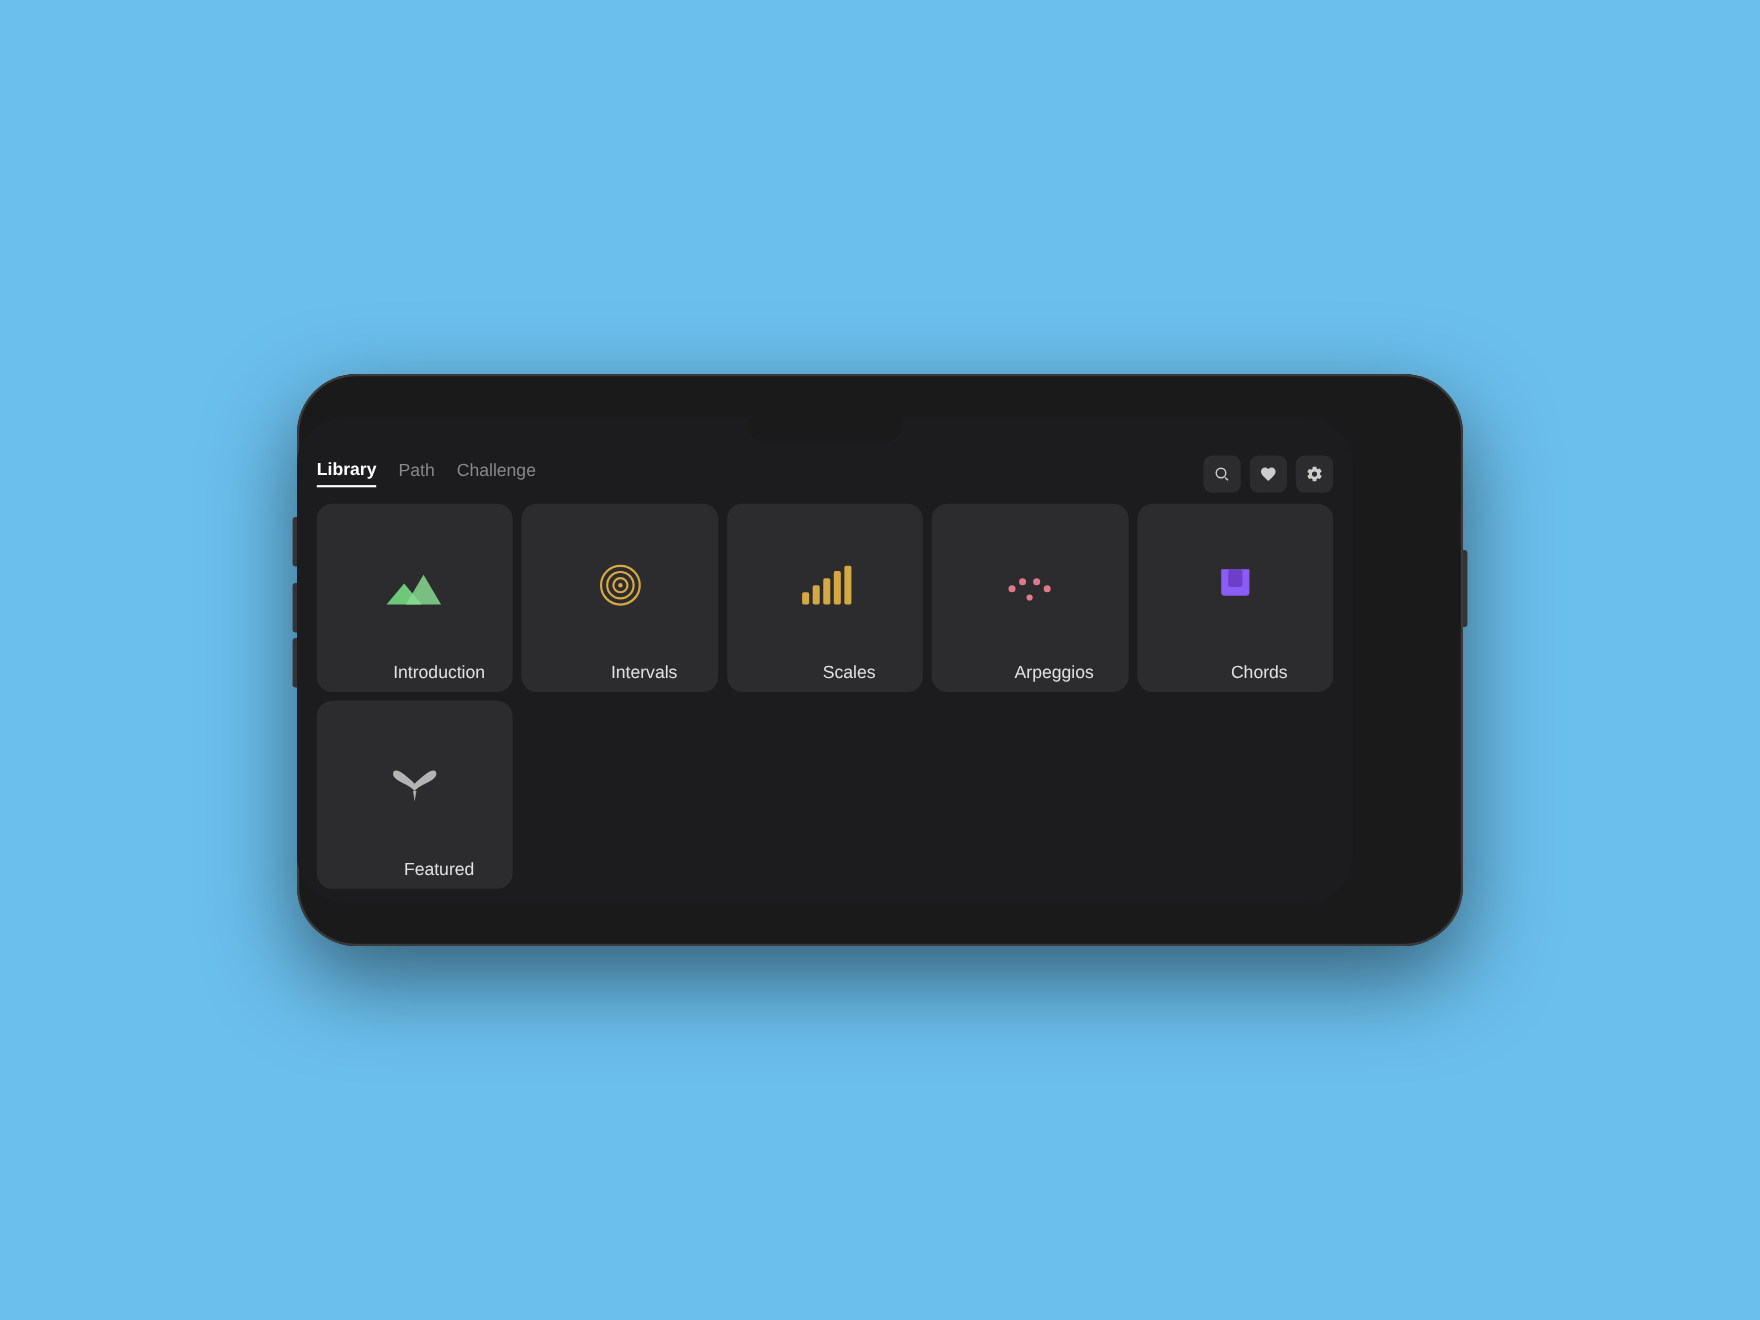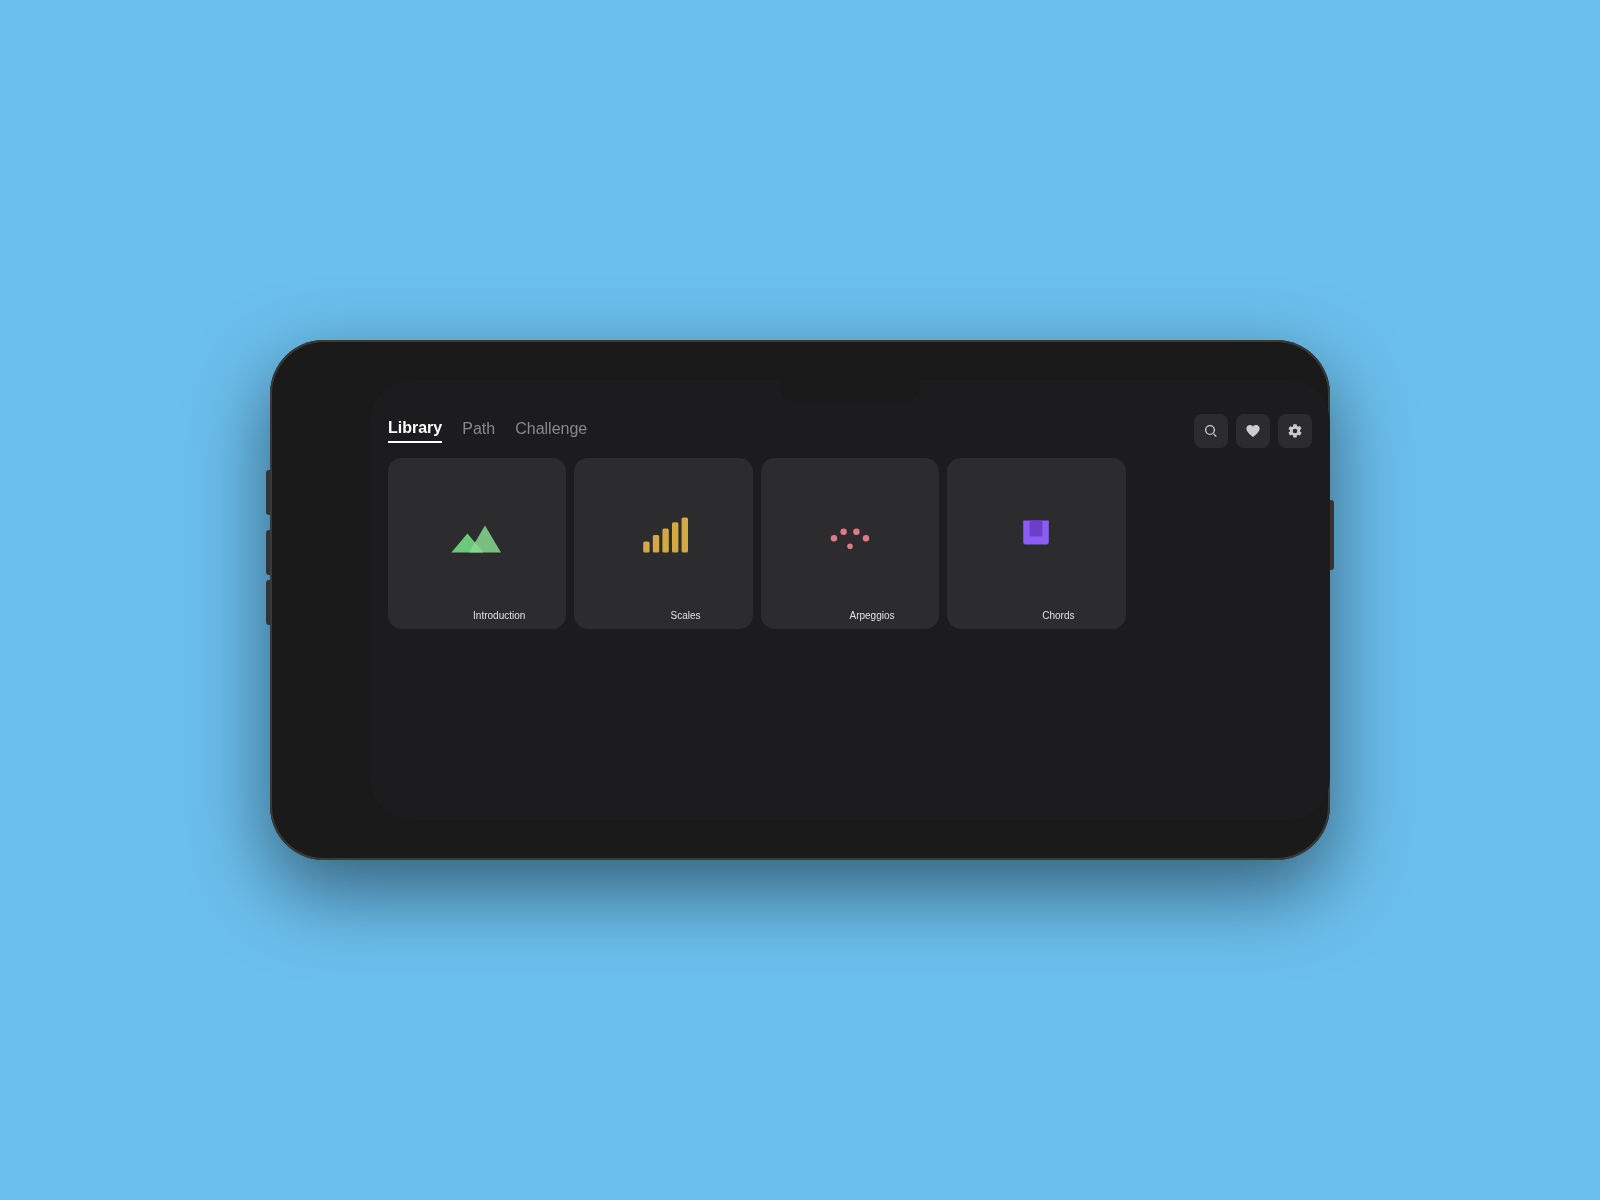--- a/index.html
+++ b/index.html
@@ -15,21 +15,21 @@
     }
 
     .phone-outer {
       width: 1060px;
       height: 520px;
       background: #1a1a1a;
       border-radius: 54px;
       box-shadow: 0 30px 80px rgba(0,0,0,0.5), inset 0 0 0 2px #3a3a3a;
       display: flex;
       align-items: center;
-      justify-content: flex-end;
+      justify-content: flex-start;
       position: relative;
     }
 
     
     .phone-outer::before {
       content: '';
       position: absolute;
       right: -4px;
       top: 160px;
       width: 4px;
@@ -156,21 +156,21 @@
 
     .grid-item .icon-area {
       flex: 1;
       display: flex;
       align-items: center;
       justify-content: center;
       width: 100%;
     }
 
     .grid-item .label {
-      font-size: 10px;
+      font-size: 16px;
       color: #e0e0e0;
       font-weight: 400;
       text-align: center;
       margin-left: 44px;
     }
 
     
     .icon-svg {
       width: 64px;
       height: 50px;
@@ -219,20 +219,31 @@
             <svg class="icon-svg" viewBox="0 0 80 60">
               <polygon points="20,50 40,20 60,50" fill="none" stroke="#6ec87a" stroke-width="0"></polygon>
 
               <polygon points="8,52 28,28 48,52" fill="#6ec87a"></polygon>
               <polygon points="30,52 50,18 70,52" fill="#88d990" opacity="0.85"></polygon>
             </svg>
           </div>
           <span class="label">Introduction</span>
         </div>
 
+        <div class="grid-item">
+          <div class="icon-area">
+            <svg class="icon-svg" viewBox="0 0 80 60">
+              <circle cx="40" cy="30" r="22" fill="none" stroke="#d4a843" stroke-width="2.5"></circle>
+              <circle cx="40" cy="30" r="15" fill="none" stroke="#d4a843" stroke-width="2.5"></circle>
+              <circle cx="40" cy="30" r="8" fill="none" stroke="#d4a843" stroke-width="2.5"></circle>
+              <circle cx="40" cy="30" r="2.5" fill="#d4a843"></circle>
+            </svg>
+          </div>
+          <span class="label">Intervals</span>
+        </div>
 
         <div class="grid-item">
           <div class="icon-area">
             <svg class="icon-svg" viewBox="0 0 80 60">
               <rect x="14" y="38" width="8" height="14" rx="2" fill="#d4a843"></rect>
               <rect x="26" y="30" width="8" height="22" rx="2" fill="#d4a843"></rect>
               <rect x="38" y="22" width="8" height="30" rx="2" fill="#d4a843"></rect>
               <rect x="50" y="14" width="8" height="38" rx="2" fill="#d4a843"></rect>
               <rect x="62" y="8" width="8" height="44" rx="2" fill="#d4a843"></rect>
             </svg>
@@ -259,20 +270,31 @@
             <svg class="icon-svg" viewBox="0 0 80 60">
 
               <path d="M24,12 L24,38 Q24,42 28,42 L52,42 Q56,42 56,38 L56,12 Z" fill="#8b5cf6"></path>
 
               <rect x="32" y="12" width="16" height="20" rx="3" fill="#6d3fc8"></rect>
             </svg>
           </div>
           <span class="label">Chords</span>
         </div>
 
+        <div class="grid-item">
+          <div class="icon-area">
+            <svg class="icon-svg" viewBox="0 0 80 60">
+
+              <path d="M40,40 C30,30 12,28 16,18 C20,14 30,22 40,32 C50,22 60,14 64,18 C68,28 50,30 40,40Z" fill="#ccc" opacity="0.85"></path>
+
+              <path d="M38,40 L40,52 L42,40 Z" fill="#aaa"></path>
+            </svg>
+          </div>
+          <span class="label">Featured</span>
+        </div>
 
 
 
 
 
       </div>
     </div>
   </div>
 </div>
 

